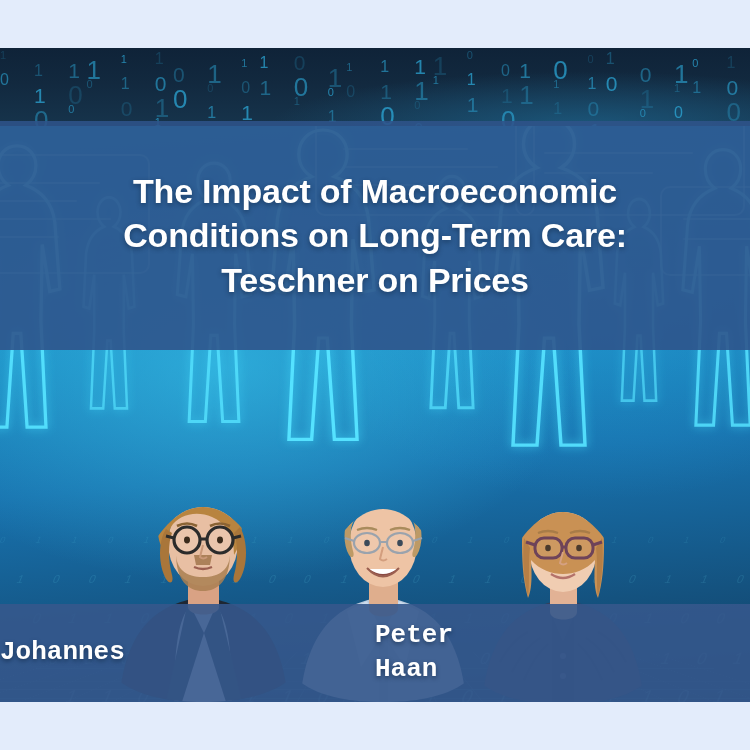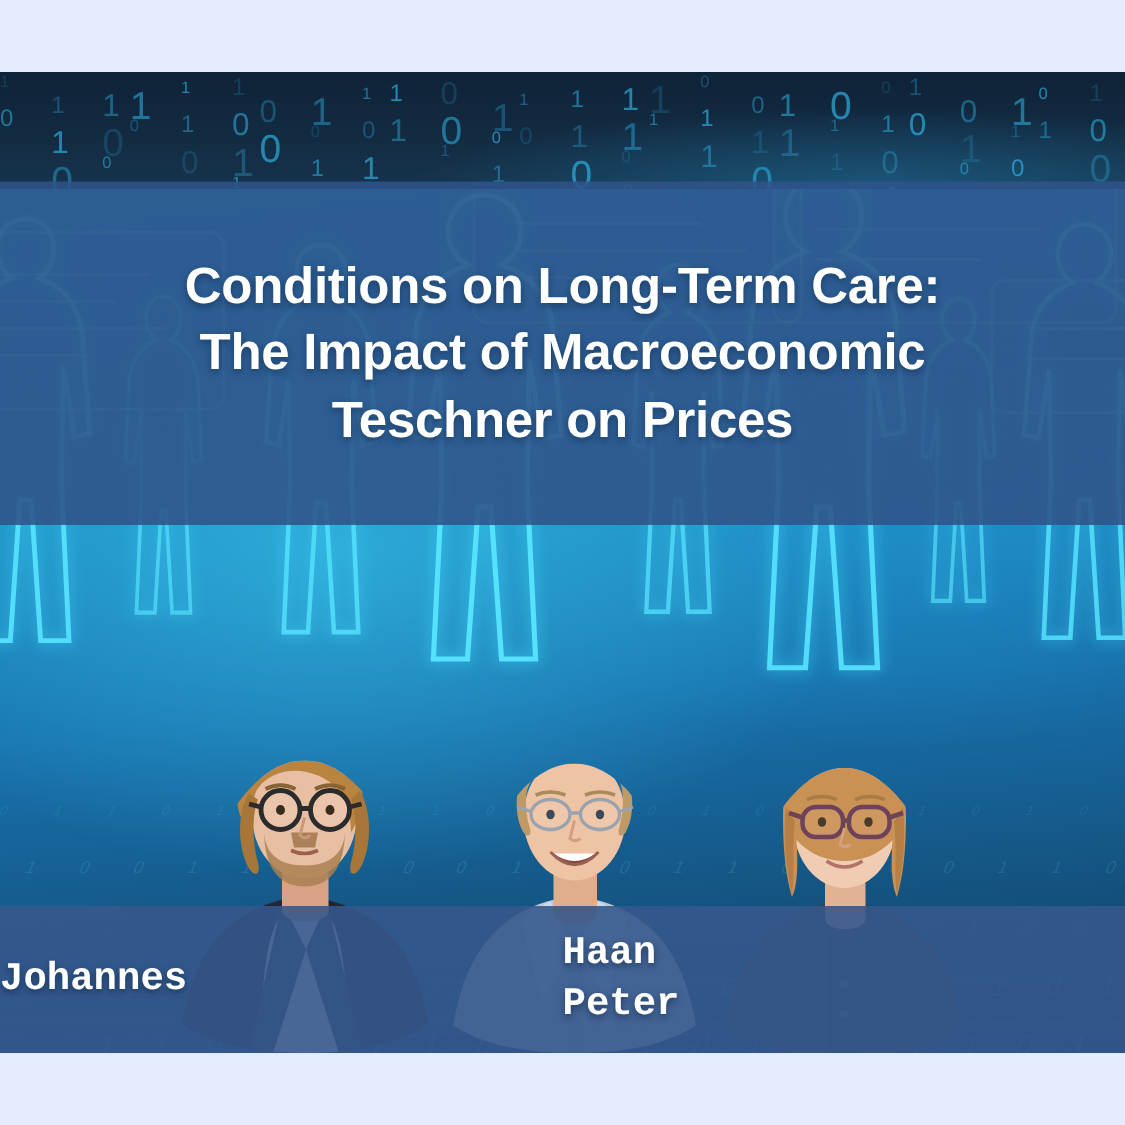--- a/index.html
+++ b/index.html
@@ -570,29 +570,29 @@
             <path d="M73 108 Q85 116 97 108" stroke="#b4726a" stroke-width="2.4" fill="none"></path>
           </g>
         </svg>
       </div>
 
       <div class="names-band">
         <div class="name">
           <span class="ln">Johannes</span>
         </div>
         <div class="name">
+          <span class="ln">Peter</span>
           <span class="ln">Haan</span>
-          <span class="ln">Peter</span>
         </div>
       </div>
 
     </div>
 
     <div class="title-band">
       <div class="title">
+        <span class="ln">The Impact of Macroeconomic</span>
         <span class="ln">Conditions on Long-Term Care:</span>
-        <span class="ln">The Impact of Macroeconomic</span>
         <span class="ln">Teschner on Prices</span>
       </div>
     </div>
 
   </div>
 </div>
 
 </body></html>

